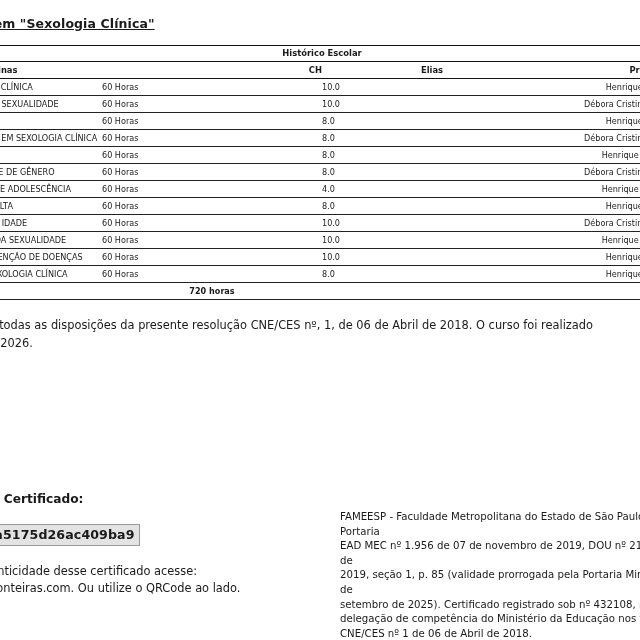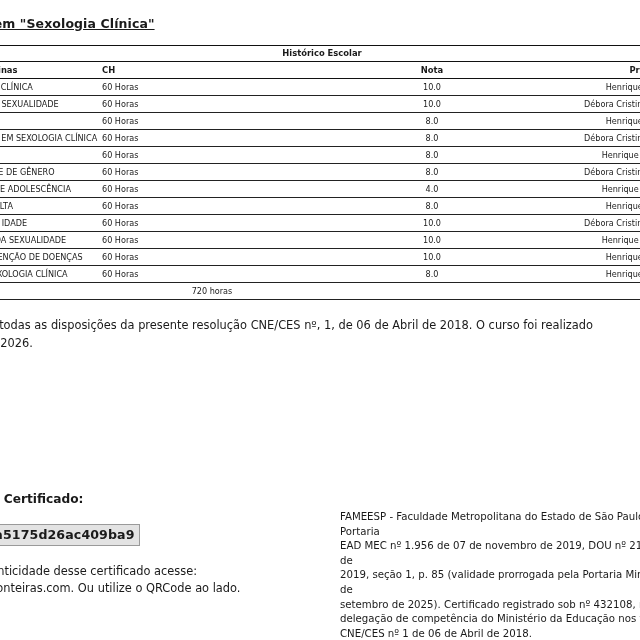--- a/index.html
+++ b/index.html
@@ -56,42 +56,42 @@
     line-height: 15px;
   }
   .col-head {
     font-size: 8.4px;
     font-weight: bold;
     border-bottom: 1.6px solid #111;
     height: 16px;
     line-height: 16px;
   }
   .c-disc  { width: 448px; text-align: center; padding-left: 4px; }
-  .c-ch    { width: 92px;  text-align: left; }
+  .c-ch    { width: 92px;  text-align: right; }
   .c-nota  { width: 90px;  text-align: center; }
   .c-prof  { width: 250px; text-align: center; }
 
   .transcript tbody tr td {
     border-bottom: 1.2px solid #222;
     font-size: 8.1px;
     height: 16px;
     line-height: 11px;
   }
   td.d-disc { text-align: left; padding-left: 4px; white-space: nowrap; }
   td.d-ch   { text-align: left; }
-  td.d-nota { text-align: center; }
+  td.d-nota { text-align: left; }
   td.d-prof { text-align: center; }
 
   tr.row-tall td { height: 26px; }
 
   tr.total-row td {
     border-bottom: 1.6px solid #111;
     border-top: 0;
     font-size: 8.6px;
-    font-weight: normal;
+    font-weight: bold;
     height: 17px;
   }
   tr.total-row td.d-ch { text-align: center; }
 
   
   .resolution {
     margin-top: 16px;
     font-size: 11.4px;
     line-height: 18px;
     width: 880px;
@@ -156,21 +156,21 @@
   <h1 class="course-title">Pós-Graduação em "Sexologia Clínica"</h1>
 
   <table class="transcript">
     <thead>
       <tr>
         <th class="hist-title" colspan="4">Histórico Escolar</th>
       </tr>
       <tr>
         <th class="col-head c-disc">Disciplinas</th>
         <th class="col-head c-ch">CH</th>
-        <th class="col-head c-nota">Nota</th>
+        <th class="col-head c-nota">Elias</th>
         <th class="col-head c-prof">Professor</th>
       </tr>
     </thead>
     <tbody>
       <tr>
         <td class="d-disc">INTRODUÇÃO À SEXOLOGIA CLÍNICA</td>
         <td class="d-ch">60 Horas</td>
         <td class="d-nota">10.0</td>
         <td class="d-prof">Henrique Ciabotti Elias</td>
       </tr>

